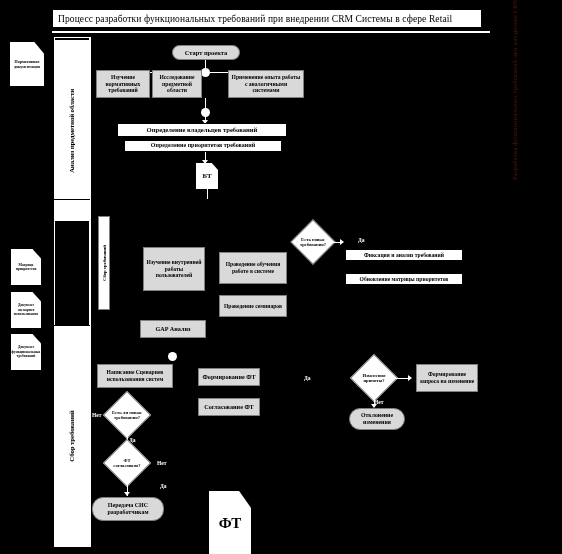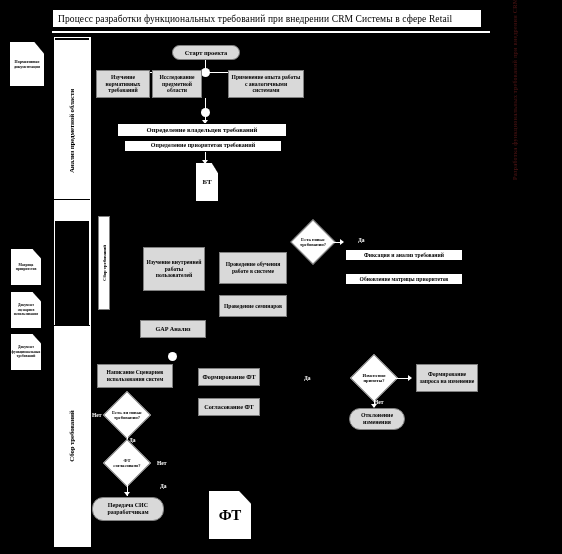--- a/index.html
+++ b/index.html
@@ -292,21 +292,21 @@
   <div class="node process-plain" style="left:117px; top:123px; width:170px; height:14px; font-size:6.6px;">
     <span>Определение владельцев требований</span>
   </div>
   <div class="node process-plain" style="left:124px; top:140px; width:158px; height:12px; font-size:6px;">
     <span>Определение приоритетов требований</span>
   </div>
 
   <div class="line-v" style="left:205px; top:152px; height:12px;"></div>
   <div class="arrow-d" style="left:202px; top:160px;"></div>
 
-  <div class="docshape" style="left:196px; top:163px; width:22px; height:38px; font-size:7px;">
+  <div class="docshape" style="left:196px; top:163px; width:22px; height:26px; font-size:7px;">
     <div class="corner"></div>
     <span>БТ</span>
   </div>
 
   <div class="line-v" style="left:207px; top:189px; height:10px;"></div>
 
   <div class="node process" style="left:143px; top:247px; width:62px; height:44px;">
     <span>Изучение внутренней работы пользователей</span>
   </div>
   <div class="node process" style="left:219px; top:252px; width:68px; height:32px;">
@@ -360,21 +360,21 @@
   </div>
   <div class="edge-label" style="left:157px; top:460px;">Нет</div>
   <div class="edge-label" style="left:160px; top:483px;">Да</div>
   <div class="line-v" style="left:127px; top:480px; height:16px;"></div>
   <div class="arrow-d" style="left:124px; top:492px;"></div>
 
   <div class="node terminator" style="left:92px; top:497px; width:72px; height:24px; font-size:6px;">
     <span>Передача СИС разработчикам</span>
   </div>
 
-  <div class="docshape" style="left:209px; top:491px; width:42px; height:48px; font-size:15px;">
+  <div class="docshape" style="left:209px; top:491px; width:42px; height:64px; font-size:15px;">
     <div class="corner"></div>
     <span>ФТ</span>
   </div>
 
   <div class="decision" style="left:357px; top:361px; width:34px; height:34px;">
     <div class="dia"></div>
     <div class="dtext">Изменения приняты?</div>
   </div>
   <div class="edge-label" style="left:304px; top:375px;">Да</div>
   <div class="edge-label" style="left:374px; top:399px;">Нет</div>

